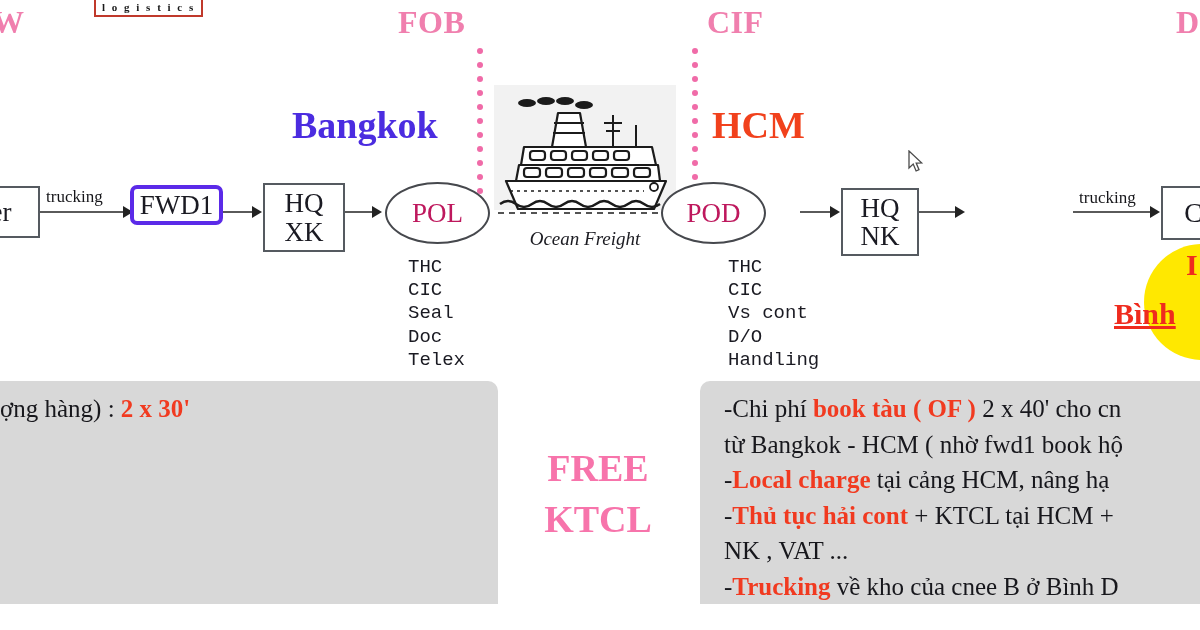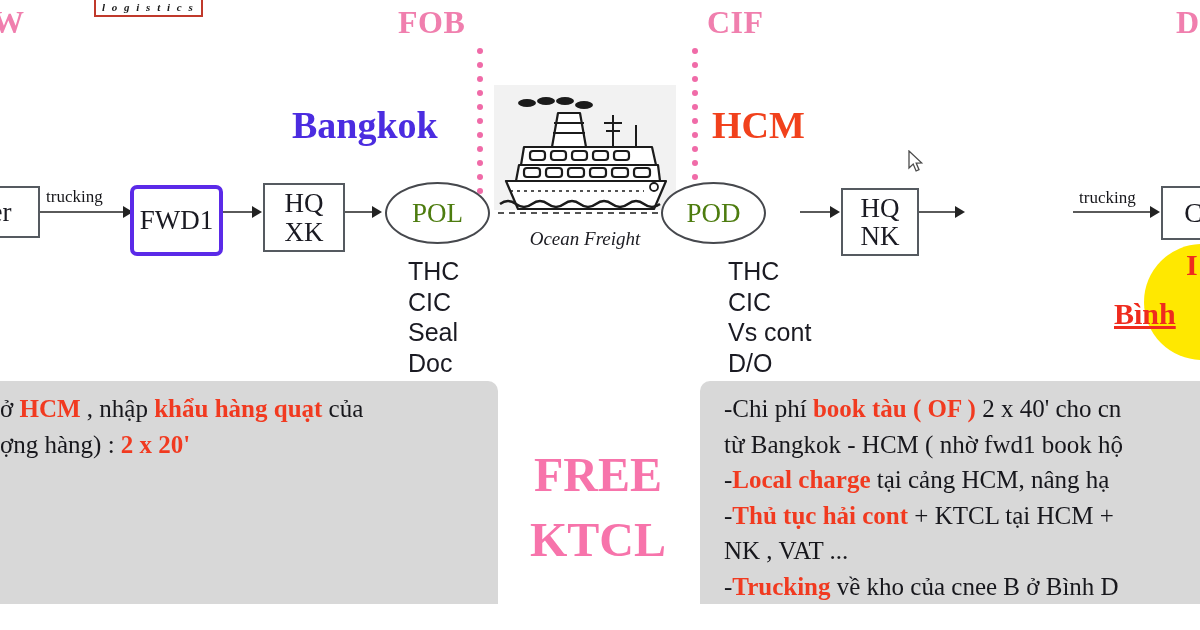--- a/index.html
+++ b/index.html
@@ -28,21 +28,20 @@
   }
 
   
   .logo-box {
     border: 2px solid #c0392b;
     padding: 1px 6px 2px 6px;
     background: #ffffff;
   }
   .logo-text {
     font-family: "Liberation Serif", serif;
-    font-style: italic;
     font-weight: bold;
     font-size: 11px;
     letter-spacing: 2px;
     color: #1a1a1a;
     white-space: nowrap;
   }
 
   
   .city {
     font-family: "Liberation Serif", serif;
@@ -79,21 +78,21 @@
   .node-oval {
     box-sizing: border-box;
     background: #ffffff;
     border: 2px solid #46484d;
     border-radius: 50%;
     display: flex;
     align-items: center;
     justify-content: center;
     font-family: "Liberation Serif", serif;
     font-size: 27px;
-    color: #4d7c0f;
+    color: #be185d;
   }
 
   
   .arrow-line {
     background: #5a5a5a;
     height: 2px;
   }
   .arrow-head {
     width: 0; height: 0;
     border-top: 6px solid transparent;
@@ -102,22 +101,22 @@
   }
   .edge-label {
     font-family: "Liberation Serif", serif;
     font-size: 17px;
     color: #16161a;
     white-space: nowrap;
   }
 
   
   .charge-list {
-    font-family: Liberation Sans, sans-serif;
-    font-size: 25px;
+    font-family: Liberation Mono, monospace;
+    font-size: 19px;
     color: #1a1a22;
     line-height: 1.22;
     white-space: nowrap;
   }
 
   
   .ship-panel {
     background: #f2f2f2;
   }
   .ocean-caption {
@@ -164,21 +163,21 @@
     font-size: 25px;
     color: #17171c;
     line-height: 1.42;
     white-space: nowrap;
   }
   .hl { color: #f13a20; font-weight: bold; }
 
   .freehand {
     font-family: "Liberation Serif", serif;
     font-weight: bold;
-    font-size: 48px;
+    font-size: 38px;
     color: #f774ab;
     text-align: center;
     line-height: 1.35;
     white-space: nowrap;
   }
 
   
   .cursor { pointer-events: none; }
 </style>
 </head>
@@ -234,21 +233,21 @@
   </div>
 
   <div class="abs node-box thin" style="left:-38px; top:186px; width:78px; height:52px;">
     <span>er</span>
   </div>
 
   <div class="abs arrow-line" style="left:40px; top:211px; width:85px;"></div>
   <div class="abs arrow-head" style="left:123px; top:206px;"></div>
   <div class="abs edge-label" style="left:46px; top:187px;">trucking</div>
 
-  <div class="abs node-box node-fwd1" style="left:130px; top:185px; width:93px; height:71px;">
+  <div class="abs node-box node-fwd1" style="left:130px; top:185px; width:93px; height:40px;">
     <span>FWD1</span>
   </div>
 
   <div class="abs arrow-line" style="left:223px; top:211px; width:35px;"></div>
   <div class="abs arrow-head" style="left:252px; top:206px;"></div>
 
   <div class="abs node-box thin" style="left:263px; top:183px; width:82px; height:69px; flex-direction:column;">
     <span>HQ</span>
     <span>XK</span>
   </div>
@@ -351,22 +350,21 @@
   <div class="abs burst-text" style="left:1114px; top:297px;text-decoration:underline;">Bình</div>
 
   <div class="abs cursor" style="left:908px; top:150px;">
     <svg width="17" height="24" viewBox="0 0 17 24">
       <path d="M1 1 L1 18 L5.2 14.1 L8.1 21 L11 19.7 L8.2 13 L13.6 12.8 Z" fill="#ffffff" stroke="#4a4a4a" stroke-width="1.3"></path>
     </svg>
   </div>
 
   <div class="abs info-panel" style="left:-16px; top:381px; width:514px; height:223px;">
     <div style="padding-left:16px;">
-      <div class="info-line"><span>ở </span><span class="hl">HCM</span><span> , nhập </span><span class="hl">khẩu hàng quạt</span><span> của</span></div>
-      <div class="info-line"><span>ợng hàng) : </span><span class="hl">2 x 20'</span></div>
+      <div class="info-line"><span>ợng hàng) : </span><span class="hl">2 x 30'</span></div>
     </div>
   </div>
 
   <div class="abs freehand" style="left:498px; top:443px; width:200px;">
     <div>FREE</div>
     <div>KTCL</div>
   </div>
 
   <div class="abs info-panel" style="left:700px; top:381px; width:516px; height:223px;">
     <div style="padding-left:24px;">

